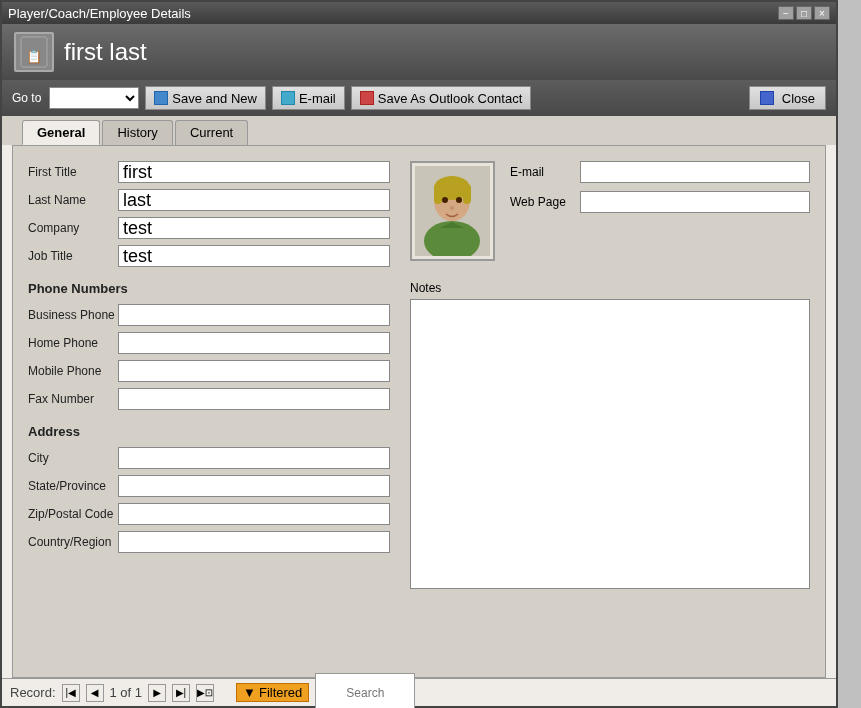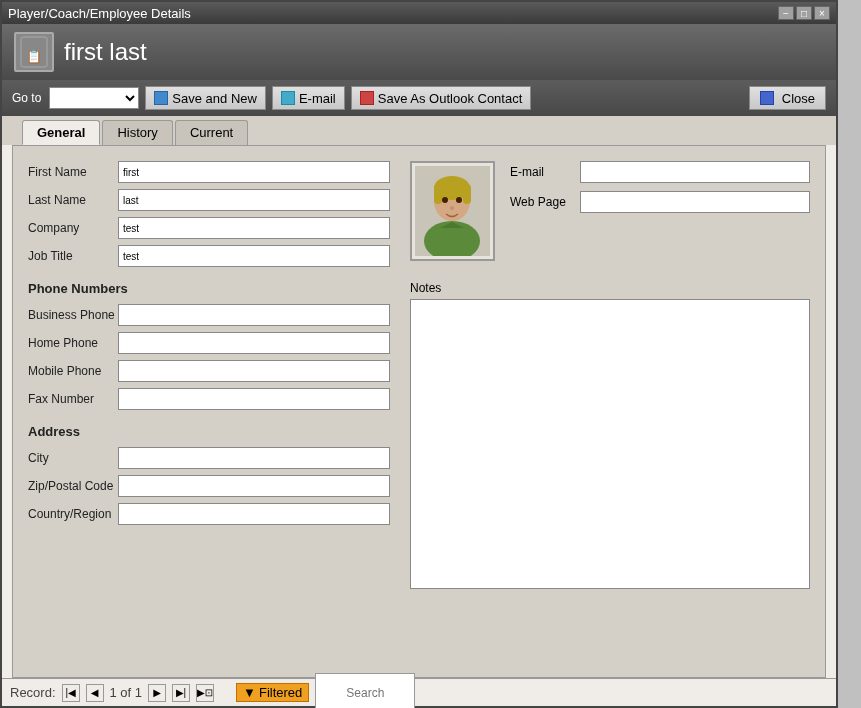--- a/index.html
+++ b/index.html
@@ -132,21 +132,21 @@
       font-size: 12px;
       color: #222;
       text-align: left;
     }
     .form-input {
       flex: 1;
       height: 22px;
       border: 1px solid #888;
       background: white;
       padding: 2px 4px;
-      font-size: 10px;
+      font-size: 18px;
     }
 
     .section-title {
       font-weight: bold;
       font-size: 13px;
       color: #222;
       margin: 14px 0 8px 0;
     }
 
     .photo-area {
@@ -302,21 +302,21 @@
     <div class="tab">
       <span>Current</span>
     </div>
   </div>
 
   <div class="content">
 
     <div class="left-panel">
 
       <div class="form-row">
-        <label class="form-label">First Name</label>
+        <label class="form-label">First Title</label>
         <input class="form-input" type="text" value="first" style="">
       </div>
       <div class="form-row">
         <label class="form-label">Last Name</label>
         <input class="form-input" type="text" value="last" style="">
       </div>
       <div class="form-row">
         <label class="form-label">Company</label>
         <input class="form-input" type="text" value="test" style="">
       </div>
@@ -341,20 +341,24 @@
       </div>
       <div class="form-row">
         <label class="form-label">Fax Number</label>
         <input class="form-input" type="text" value="" style="">
       </div>
 
       <div class="section-title">Address</div>
 
       <div class="form-row">
         <label class="form-label">City</label>
+        <input class="form-input" type="text" value="" style="">
+      </div>
+      <div class="form-row">
+        <label class="form-label">State/Province</label>
         <input class="form-input" type="text" value="" style="">
       </div>
       <div class="form-row">
         <label class="form-label">Zip/Postal Code</label>
         <input class="form-input" type="text" value="" style="">
       </div>
       <div class="form-row">
         <label class="form-label">Country/Region</label>
         <input class="form-input" type="text" value="" style="">
       </div>

